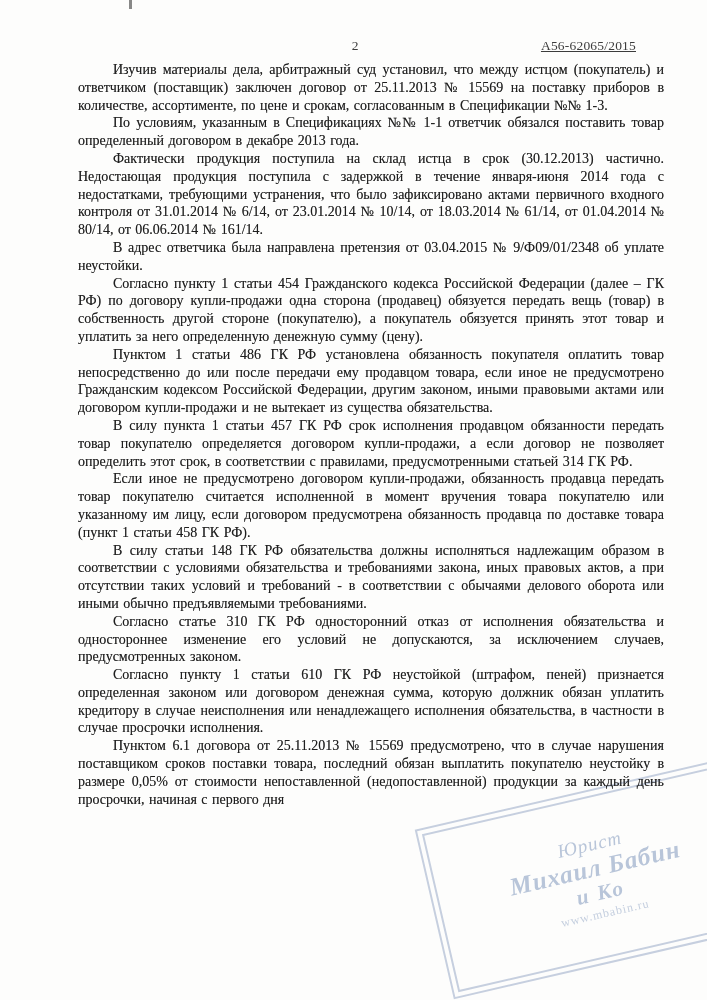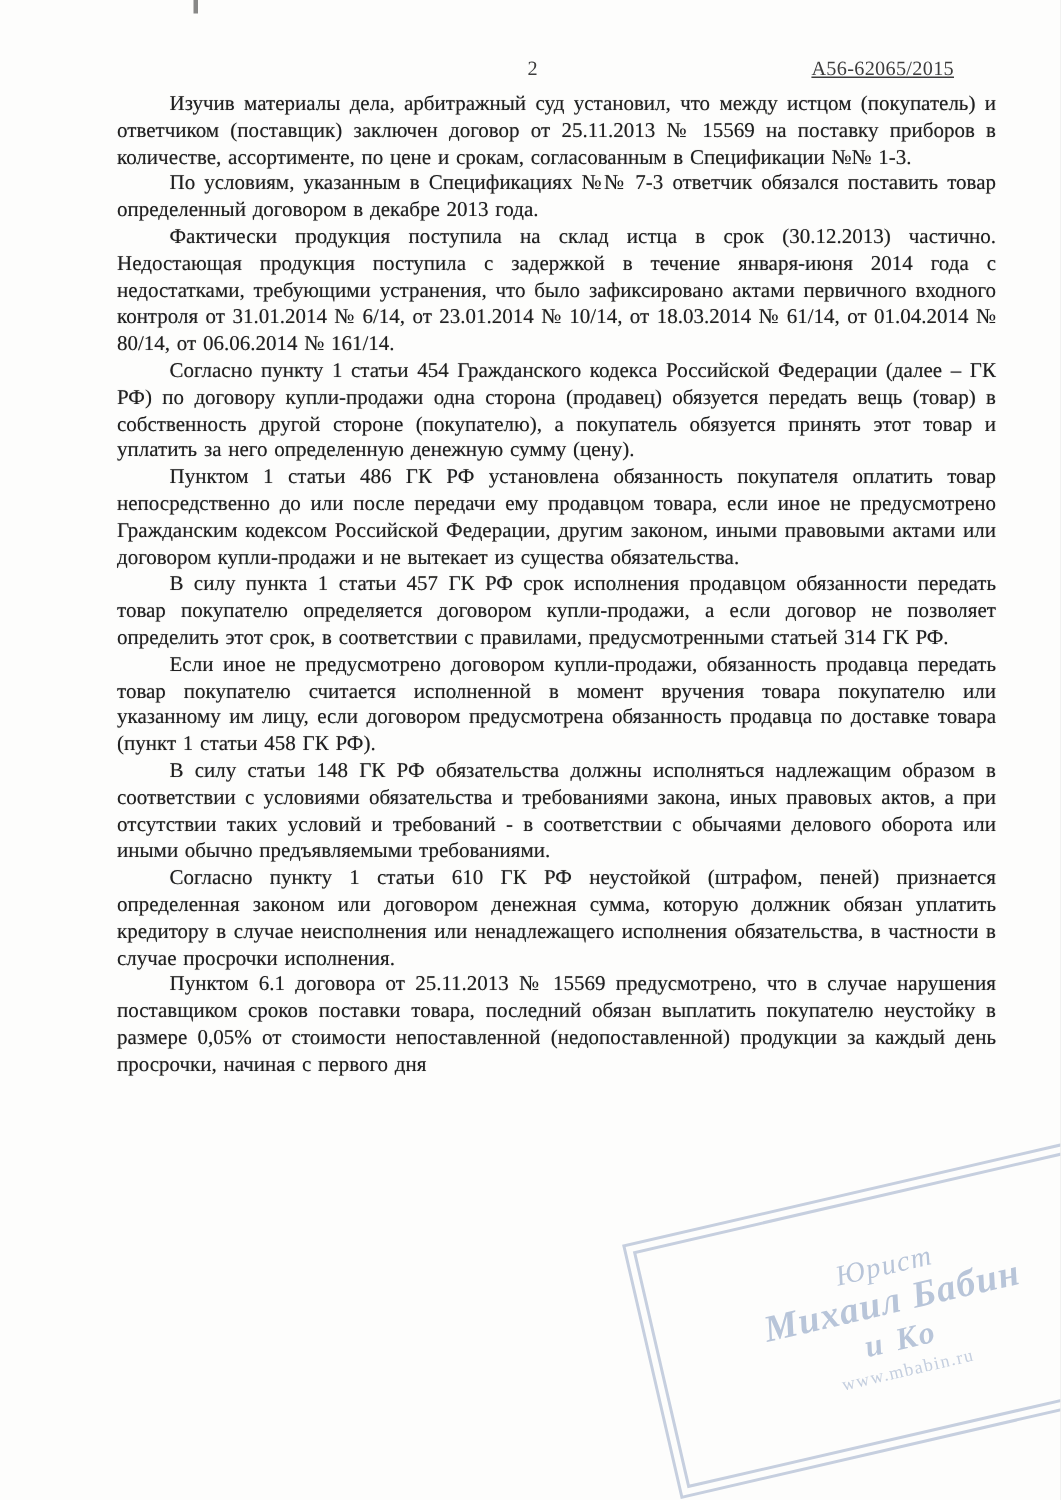--- a/index.html
+++ b/index.html
@@ -98,24 +98,26 @@
     <div class="stamp-inner">
       <div class="stamp-line1">Юрист</div>
       <div class="stamp-line2">Михаил Бабин</div>
       <div class="stamp-line3">и Ко</div>
       <div class="stamp-line4">www.mbabin.ru</div>
     </div>
   </div>
 
   <div class="content">
     <p>Изучив материалы дела, арбитражный суд установил, что между истцом (покупатель) и ответчиком (поставщик) заключен договор от 25.11.2013 № 15569 на поставку приборов в количестве, ассортименте, по цене и срокам, согласованным в Спецификации №№ 1-3.</p>
-    <p>По условиям, указанным в Спецификациях №№ 7-3 ответчик обязался поставить товар определенный договором в декабре 2013 года.</p>
+    <p>По условиям, указанным в Спецификациях №№ 1-1 ответчик обязался поставить товар определенный договором в декабре 2013 года.</p>
     <p>Фактически продукция поступила на склад истца в срок (30.12.2013) частично. Недостающая продукция поступила с задержкой в течение января-июня 2014 года с недостатками, требующими устранения, что было зафиксировано актами первичного входного контроля от 31.01.2014 № 6/14, от 23.01.2014 № 10/14, от 18.03.2014 № 61/14, от 01.04.2014 № 80/14, от 06.06.2014 № 161/14.</p>
+    <p>В адрес ответчика была направлена претензия от 03.04.2015 № 9/Ф09/01/2348 об уплате неустойки.</p>
     <p>Согласно пункту 1 статьи 454 Гражданского кодекса Российской Федерации (далее – ГК РФ) по договору купли-продажи одна сторона (продавец) обязуется передать вещь (товар) в собственность другой стороне (покупателю), а покупатель обязуется принять этот товар и уплатить за него определенную денежную сумму (цену).</p>
     <p>Пунктом 1 статьи 486 ГК РФ установлена обязанность покупателя оплатить товар непосредственно до или после передачи ему продавцом товара, если иное не предусмотрено Гражданским кодексом Российской Федерации, другим законом, иными правовыми актами или договором купли-продажи и не вытекает из существа обязательства.</p>
     <p>В силу пункта 1 статьи 457 ГК РФ срок исполнения продавцом обязанности передать товар покупателю определяется договором купли-продажи, а если договор не позволяет определить этот срок, в соответствии с правилами, предусмотренными статьей 314 ГК РФ.</p>
     <p>Если иное не предусмотрено договором купли-продажи, обязанность продавца передать товар покупателю считается исполненной в момент вручения товара покупателю или указанному им лицу, если договором предусмотрена обязанность продавца по доставке товара (пункт 1 статьи 458 ГК РФ).</p>
     <p>В силу статьи 148 ГК РФ обязательства должны исполняться надлежащим образом в соответствии с условиями обязательства и требованиями закона, иных правовых актов, а при отсутствии таких условий и требований - в соответствии с обычаями делового оборота или иными обычно предъявляемыми требованиями.</p>
+    <p>Согласно статье 310 ГК РФ односторонний отказ от исполнения обязательства и одностороннее изменение его условий не допускаются, за исключением случаев, предусмотренных законом.</p>
     <p>Согласно пункту 1 статьи 610 ГК РФ неустойкой (штрафом, пеней) признается определенная законом или договором денежная сумма, которую должник обязан уплатить кредитору в случае неисполнения или ненадлежащего исполнения обязательства, в частности в случае просрочки исполнения.</p>
     <p>Пунктом 6.1 договора от 25.11.2013 № 15569 предусмотрено, что в случае нарушения поставщиком сроков поставки товара, последний обязан выплатить покупателю неустойку в размере 0,05% от стоимости непоставленной (недопоставленной) продукции за каждый день просрочки, начиная с первого дня</p>
   </div>
 
 </div>
 
 </body></html>

